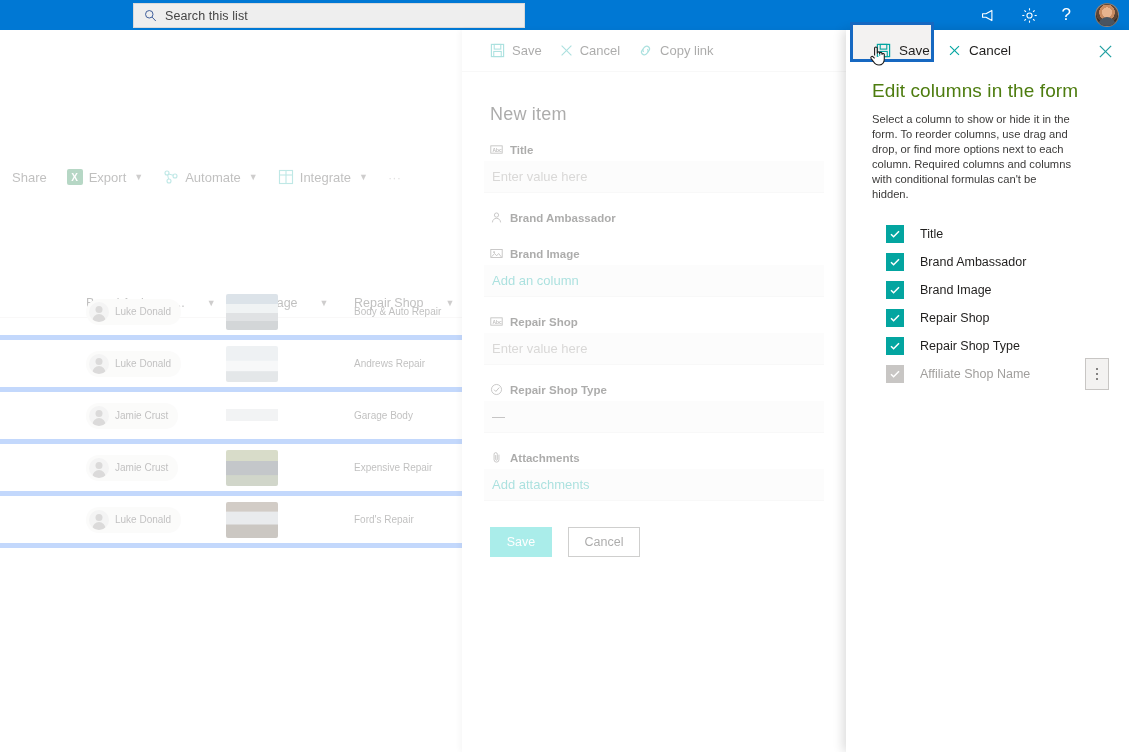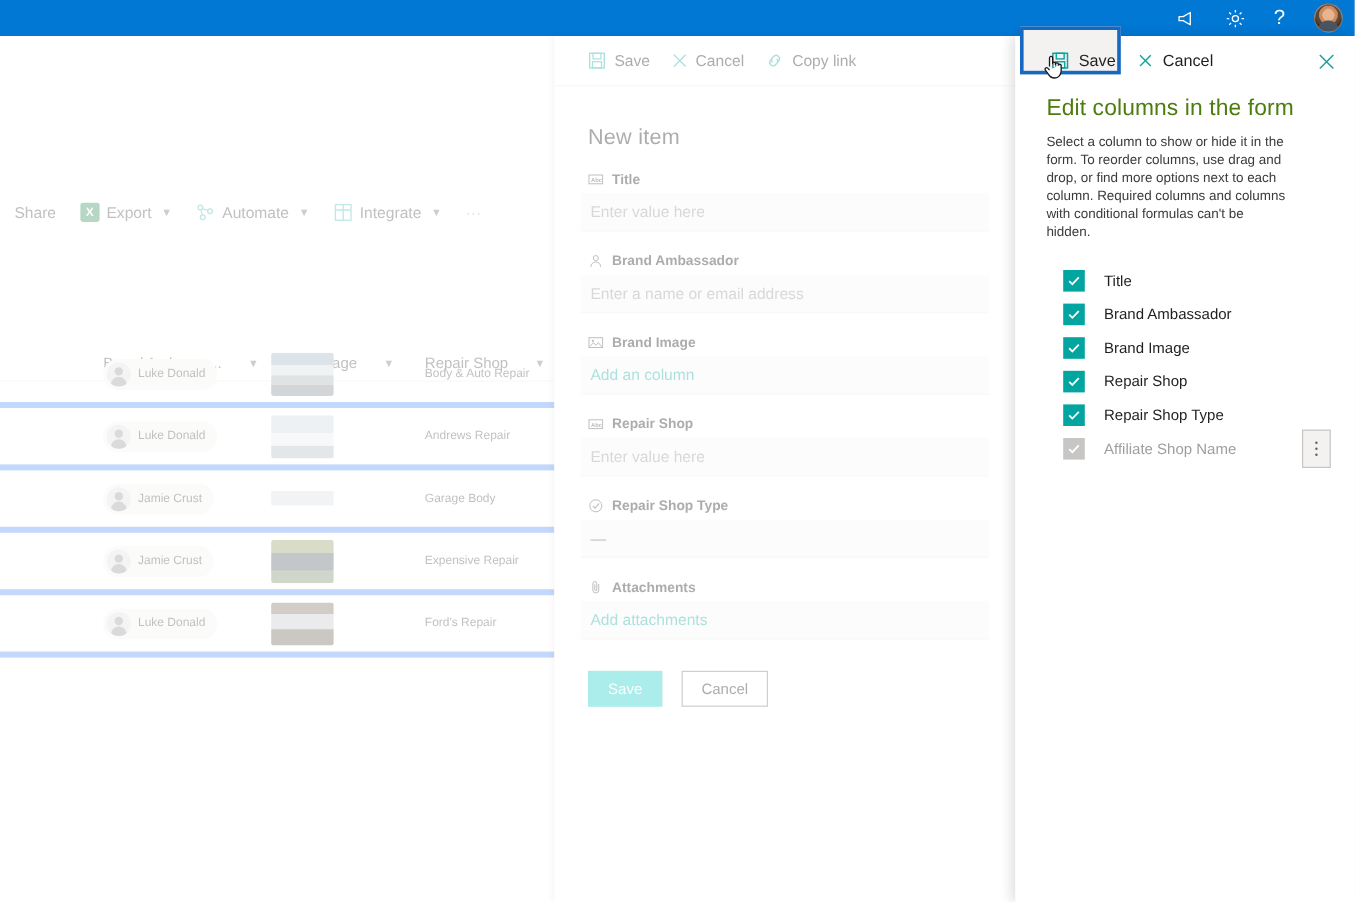--- a/index.html
+++ b/index.html
@@ -169,20 +169,27 @@
     display:flex; align-items:center; justify-content:center; cursor:pointer;
   }
   .more-dot { width:2px; height:2px; background:#605e5c; border-radius:50%; margin:1.5px 0; }
 </style>
 </head>
 <body>
 
 <div id="app">
 
   <div class="suite-bar">
+    <div class="search-box">
+      <svg class="mag" viewBox="0 0 16 16">
+        <circle cx="6.5" cy="6.5" r="4.6" fill="none" stroke="#3b5998" stroke-width="1.2"></circle>
+        <line x1="10" y1="10" x2="14.5" y2="14.8" stroke="#3b5998" stroke-width="1.2"></line>
+      </svg>
+      <input type="text" value="" placeholder="Search this list" style="">
+    </div>
 
     <div class="suite-right">
       <span class="suite-icon">
         <svg width="17" height="17" viewBox="0 0 20 20">
           <path d="M3 8h4l7-4v12l-7-4H3z" fill="none" stroke="#ffffff" stroke-width="1.3" stroke-linejoin="round"></path>
         </svg>
       </span>
       <span class="suite-icon">
         <svg width="17" height="17" viewBox="0 0 20 20">
           <circle cx="10" cy="10" r="3" fill="none" stroke="#fff" stroke-width="1.3"></circle>
@@ -375,23 +382,20 @@
       <div class="field-gap"></div>
 
       <div class="field">
         <div class="field-label">
           <svg width="13" height="13" viewBox="0 0 16 16">
             <circle cx="8" cy="5" r="2.6" fill="none" stroke="#605e5c" stroke-width="1"></circle>
             <path d="M3 14c0-3 2.3-5 5-5s5 2 5 5" fill="none" stroke="#605e5c" stroke-width="1"></path>
           </svg>
           <span>Brand Ambassador</span>
         </div>
-        <div class="field-input">
-          <span>Enter a name or email address</span>
-        </div>
       </div>
       <div class="field-gap"></div>
 
       <div class="field">
         <div class="field-label">
           <svg width="13" height="13" viewBox="0 0 16 16">
             <rect x="1" y="3" width="14" height="10" fill="none" stroke="#605e5c" stroke-width="1"></rect>
             <circle cx="5" cy="6.3" r="1.1" fill="#605e5c"></circle>
             <path d="M2 12l3.6-4 2.6 2.8L10.6 8 14 12.2" fill="none" stroke="#605e5c" stroke-width="1"></path>
           </svg>

